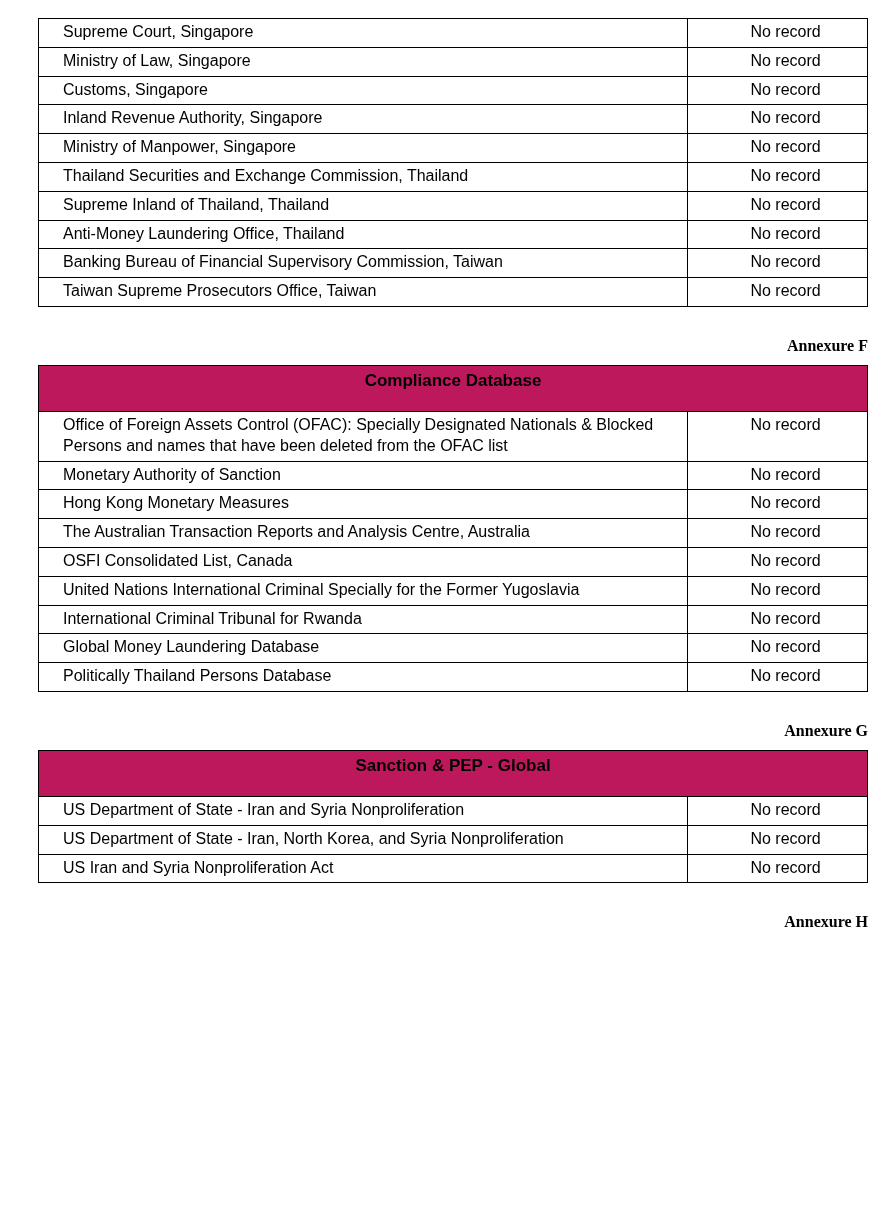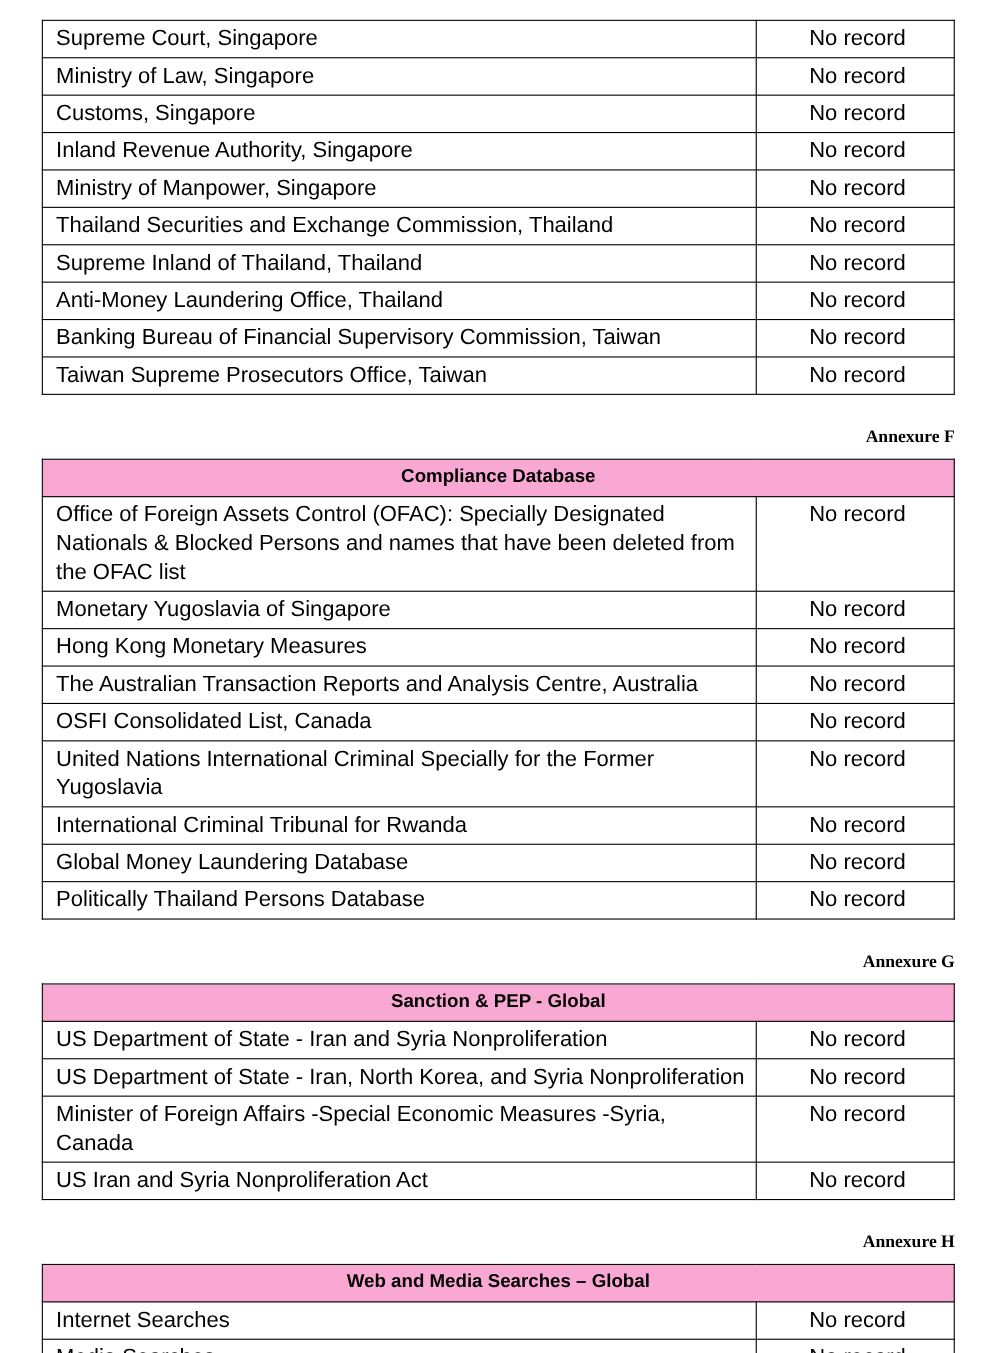--- a/index.html
+++ b/index.html
@@ -14,32 +14,32 @@
 
   table.rec {
     width: 100%;
     border-collapse: collapse;
     table-layout: fixed;
   }
   col.col-src { width: 78.3%; }
   col.col-res { width: 21.7%; }
 
   table.rec th {
-    background: #f9a8d4;
+    background: #be185d;
     border: 1px solid #000000;
     font-size: 17px;
     font-weight: bold;
     text-align: center;
-    padding: 5px 8px 8px 8px;
+    padding: 5px 8px 20px 8px;
   }
   table.rec td {
     border: 1px solid #000000;
-    font-size: 20px;
+    font-size: 16px;
     line-height: 1.3;
-    padding: 3px 8px 4px 12px;
+    padding: 3px 8px 4px 24px;
     vertical-align: top;
   }
   td.cell-result { text-align: center; }
 
   .annexure {
     font-weight: bold;
     font-size: 16px;
     text-align: right;
     margin: 30px 0 10px 0;
     font-family: Liberation Serif, serif;
@@ -109,21 +109,21 @@
       <tr>
         <th colspan="2">Compliance Database</th>
       </tr>
     </thead>
     <tbody>
         <tr>
           <td class="cell-source">Office of Foreign Assets Control (OFAC): Specially Designated Nationals &amp; Blocked Persons and names that have been deleted from the OFAC list</td>
           <td class="cell-result">No record</td>
         </tr>
         <tr>
-          <td class="cell-source">Monetary Yugoslavia of Singapore</td>
+          <td class="cell-source">Monetary Authority of Sanction</td>
           <td class="cell-result">No record</td>
         </tr>
         <tr>
           <td class="cell-source">Hong Kong Monetary Measures</td>
           <td class="cell-result">No record</td>
         </tr>
         <tr>
           <td class="cell-source">The Australian Transaction Reports and Analysis Centre, Australia</td>
           <td class="cell-result">No record</td>
         </tr>
@@ -164,46 +164,21 @@
     <tbody>
         <tr>
           <td class="cell-source">US Department of State - Iran and Syria Nonproliferation</td>
           <td class="cell-result">No record</td>
         </tr>
         <tr>
           <td class="cell-source">US Department of State - Iran, North Korea, and Syria Nonproliferation</td>
           <td class="cell-result">No record</td>
         </tr>
         <tr>
-          <td class="cell-source">Minister of Foreign Affairs -Special Economic Measures -Syria, Canada</td>
-          <td class="cell-result">No record</td>
-        </tr>
-        <tr>
           <td class="cell-source">US Iran and Syria Nonproliferation Act</td>
           <td class="cell-result">No record</td>
         </tr>
       </tbody>
   </table>
 
   <div class="annexure">Annexure H</div>
-  <table class="rec">
-    <colgroup>
-        <col class="col-src">
-        <col class="col-res">
-      </colgroup>
-    <thead>
-      <tr>
-        <th colspan="2">Web and Media Searches – Global</th>
-      </tr>
-    </thead>
-    <tbody>
-        <tr>
-          <td class="cell-source">Internet Searches</td>
-          <td class="cell-result">No record</td>
-        </tr>
-        <tr>
-          <td class="cell-source">Media Searches</td>
-          <td class="cell-result">No record</td>
-        </tr>
-      </tbody>
-  </table>
 
 </div>
 
 </body></html>

